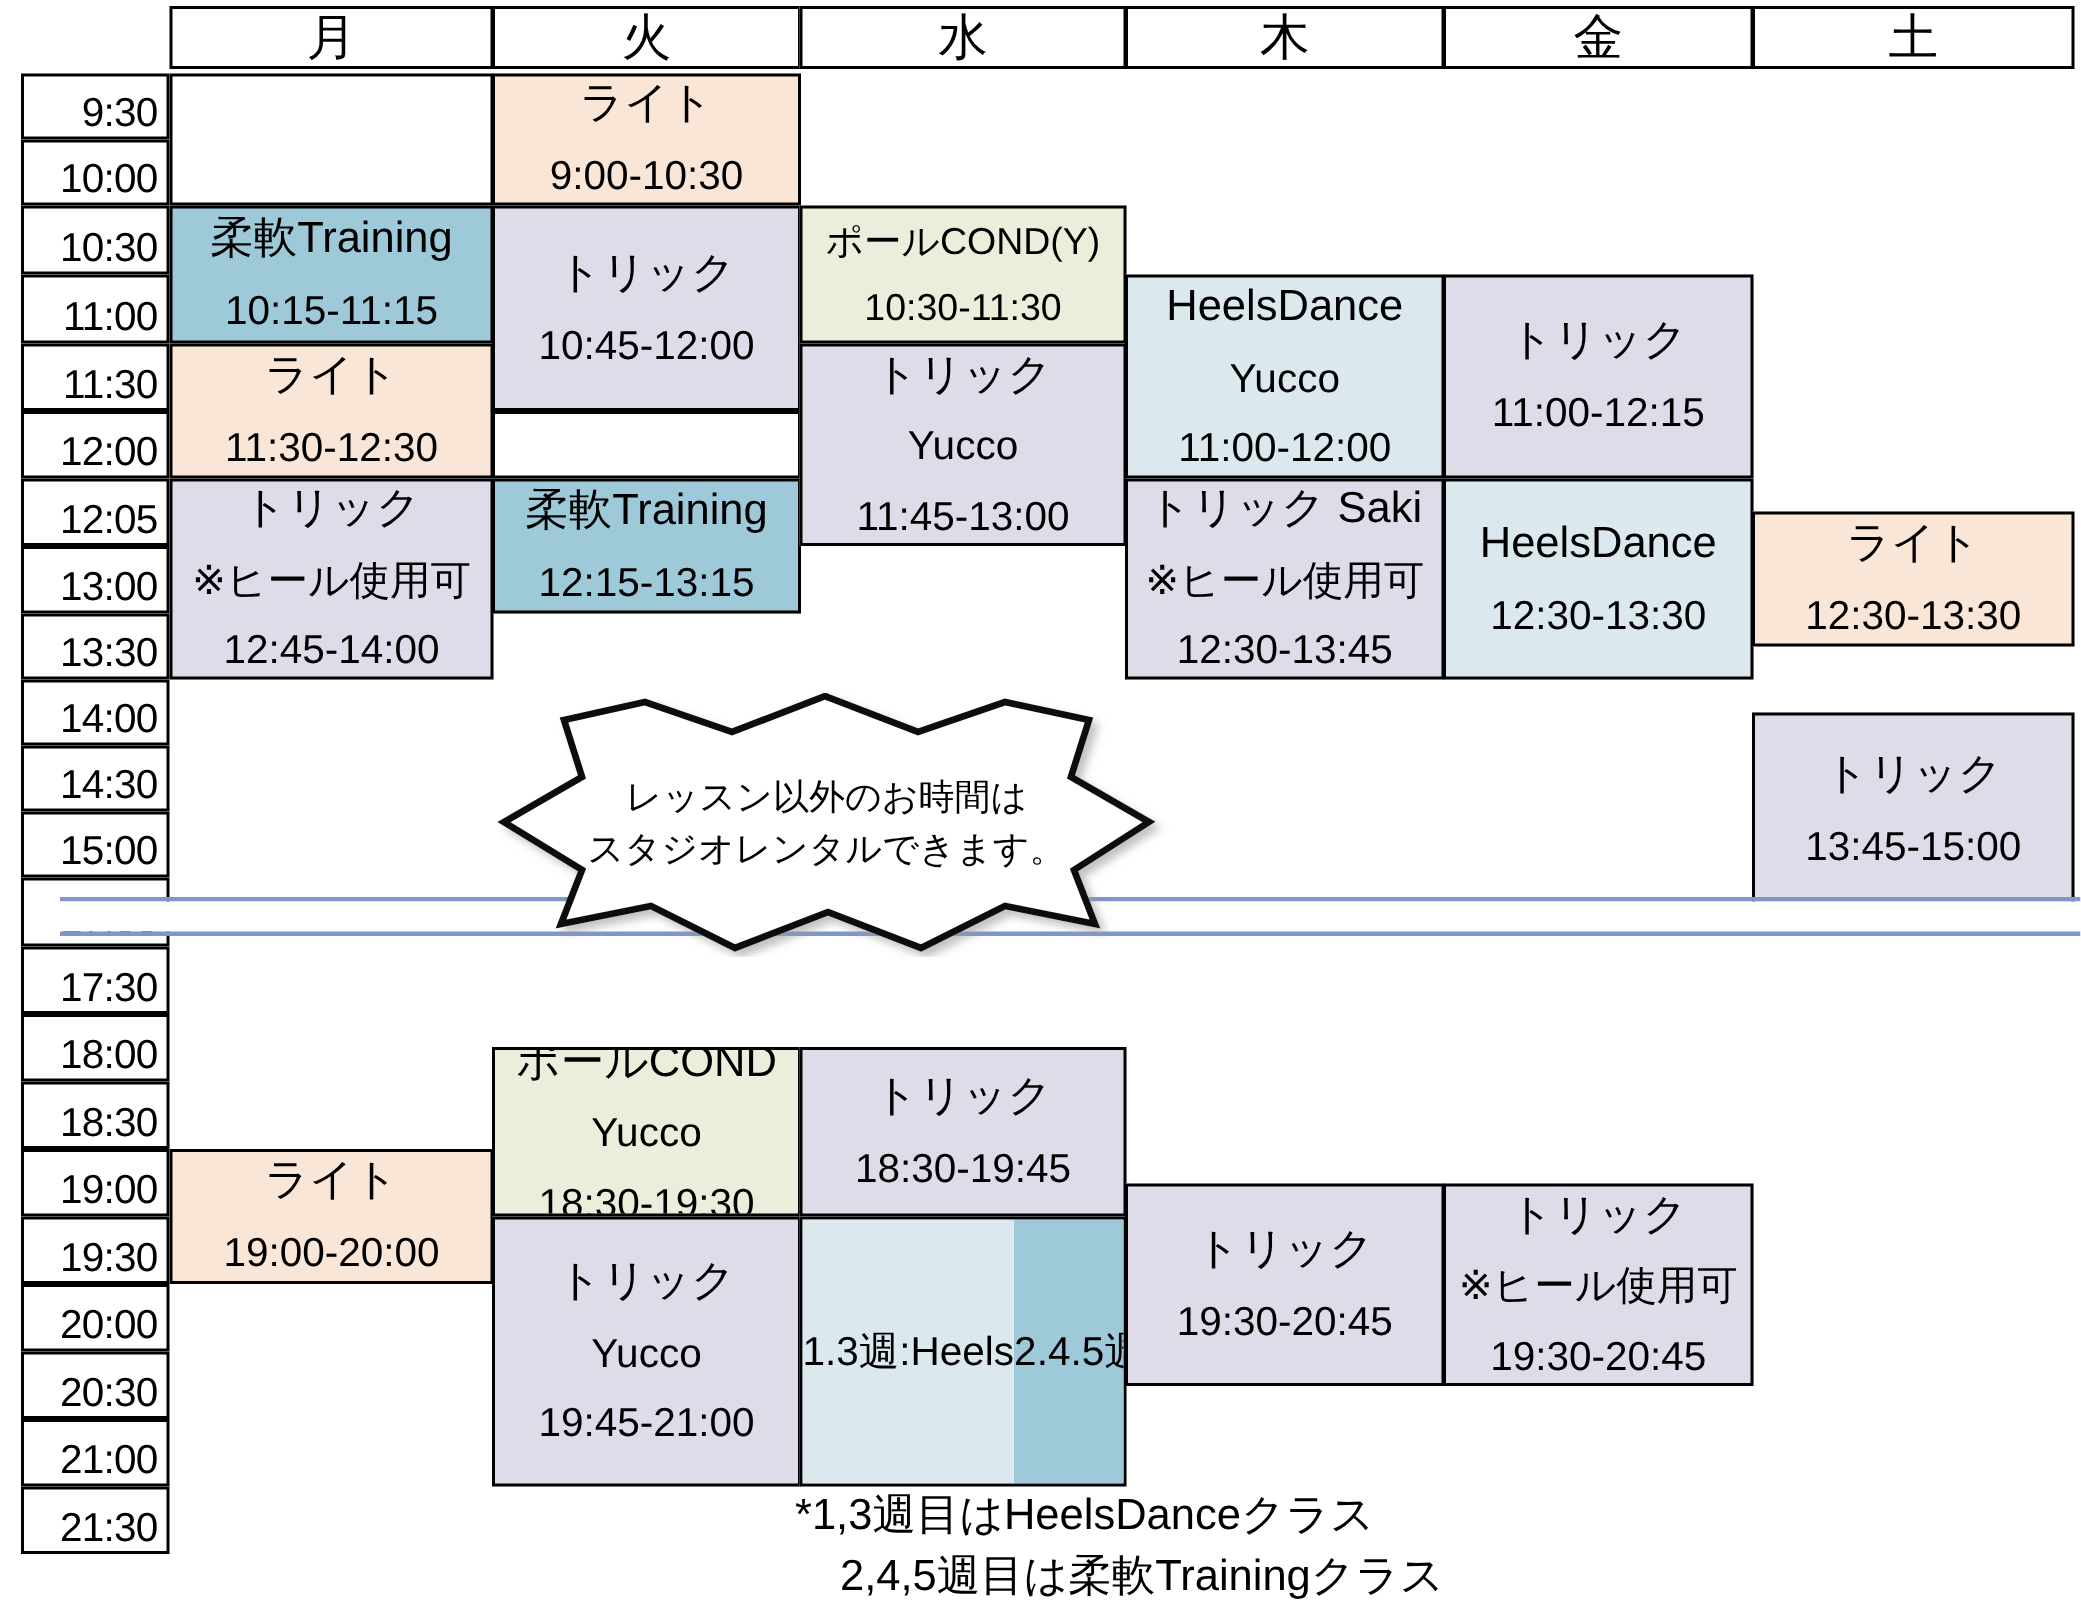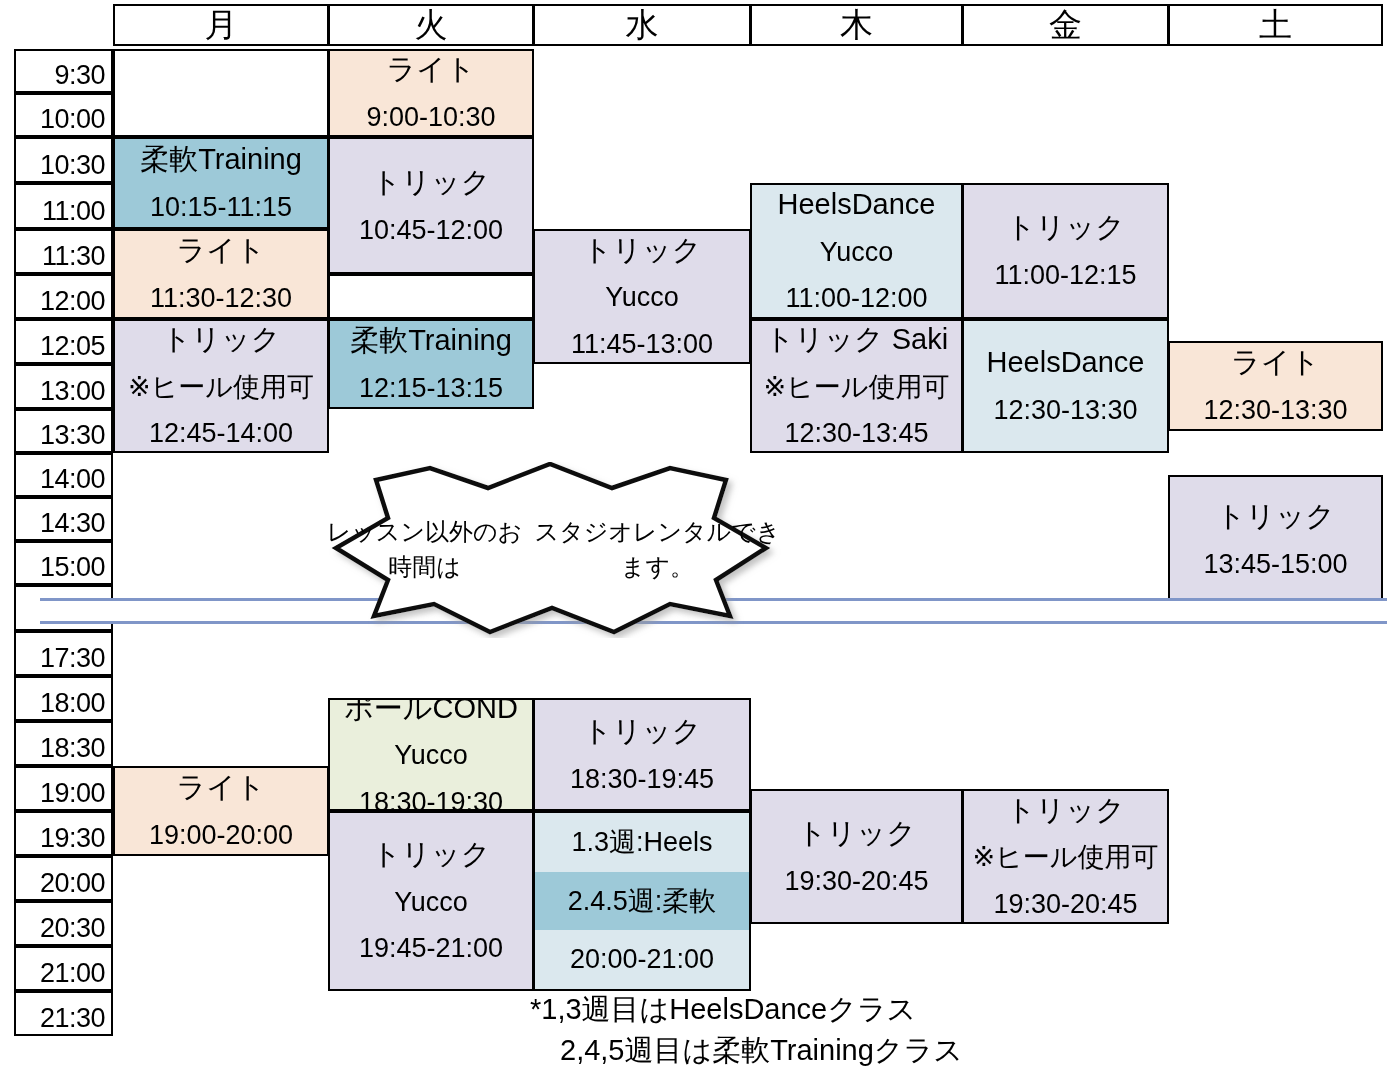--- a/index.html
+++ b/index.html
@@ -52,37 +52,37 @@
   .block.small .l1{font-size:25px;}
   .block.small .l3{font-size:25px;}
 
   
   .emptycell{border:2px solid #000;background:#fff;}
 
   
   .callout{position:absolute;}
   .callout .ctext{
     position:absolute;left:0;top:0;width:100%;height:100%;
-    display:flex;flex-direction:row;align-items:center;justify-content:center;
+    display:flex;flex-direction:column;align-items:center;justify-content:center;
     font-size:24px;line-height:1.45;text-align:center;
     pointer-events:none;
   }
 
   
   .bluerule{position:absolute;box-sizing:border-box;}
   .bluerule .lineTop,.bluerule .lineBot{position:absolute;left:0;width:100%;height:3px;background:#8096c8;}
   .bluerule .lineMid{position:absolute;left:0;width:100%;background:#fff;}
 
   
   .foot{position:absolute;font-size:29px;white-space:nowrap;}
 
   
   .splitblock{
     border:2px solid #000;
-    display:flex;flex-direction:column;
+    display:flex;flex-direction:row;
     overflow:hidden;
   }
   .splitblock .srow{
     flex:1 1 0;display:flex;align-items:center;justify-content:center;
     font-size:27px;white-space:nowrap;
   }
 </style>
 </head>
 <body>
 
@@ -220,20 +220,24 @@
       <span class="l2">Yucco</span>
       <span class="l3">18:30-19:30</span>
     </div>
 
     <div class="cell block" style="left:328px;top:811px;width:206px;height:180px;background:#dfdcea;">
       <span class="l1">トリック</span>
       <span class="l2">Yucco</span>
       <span class="l3">19:45-21:00</span>
     </div>
 
+    <div class="cell block small" style="left:533px;top:137px;width:218px;height:92px;background:#eaefdc;">
+      <span class="l1">ポールCOND(Y)</span>
+      <span class="l3">10:30-11:30</span>
+    </div>
 
     <div class="cell block" style="left:533px;top:229px;width:218px;height:135px;background:#dfdcea;">
       <span class="l1">トリック</span>
       <span class="l2">Yucco</span>
       <span class="l3">11:45-13:00</span>
     </div>
 
     <div class="cell block" style="left:533px;top:698px;width:218px;height:113px;background:#dfdcea;">
       <span class="l1">トリック</span>
       <span class="l3">18:30-19:45</span>

